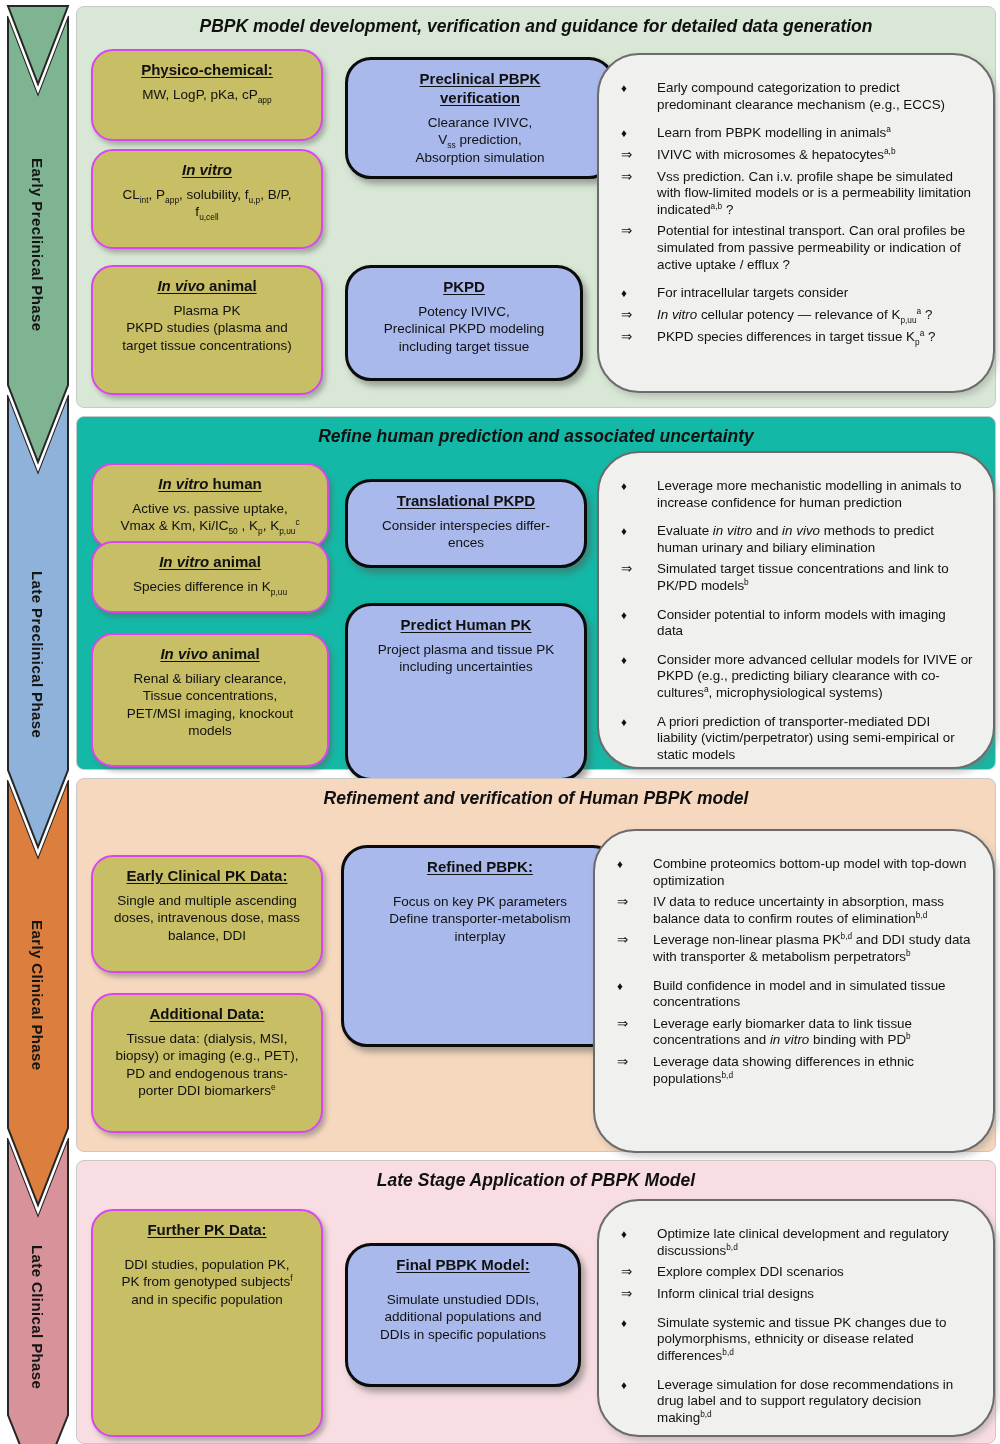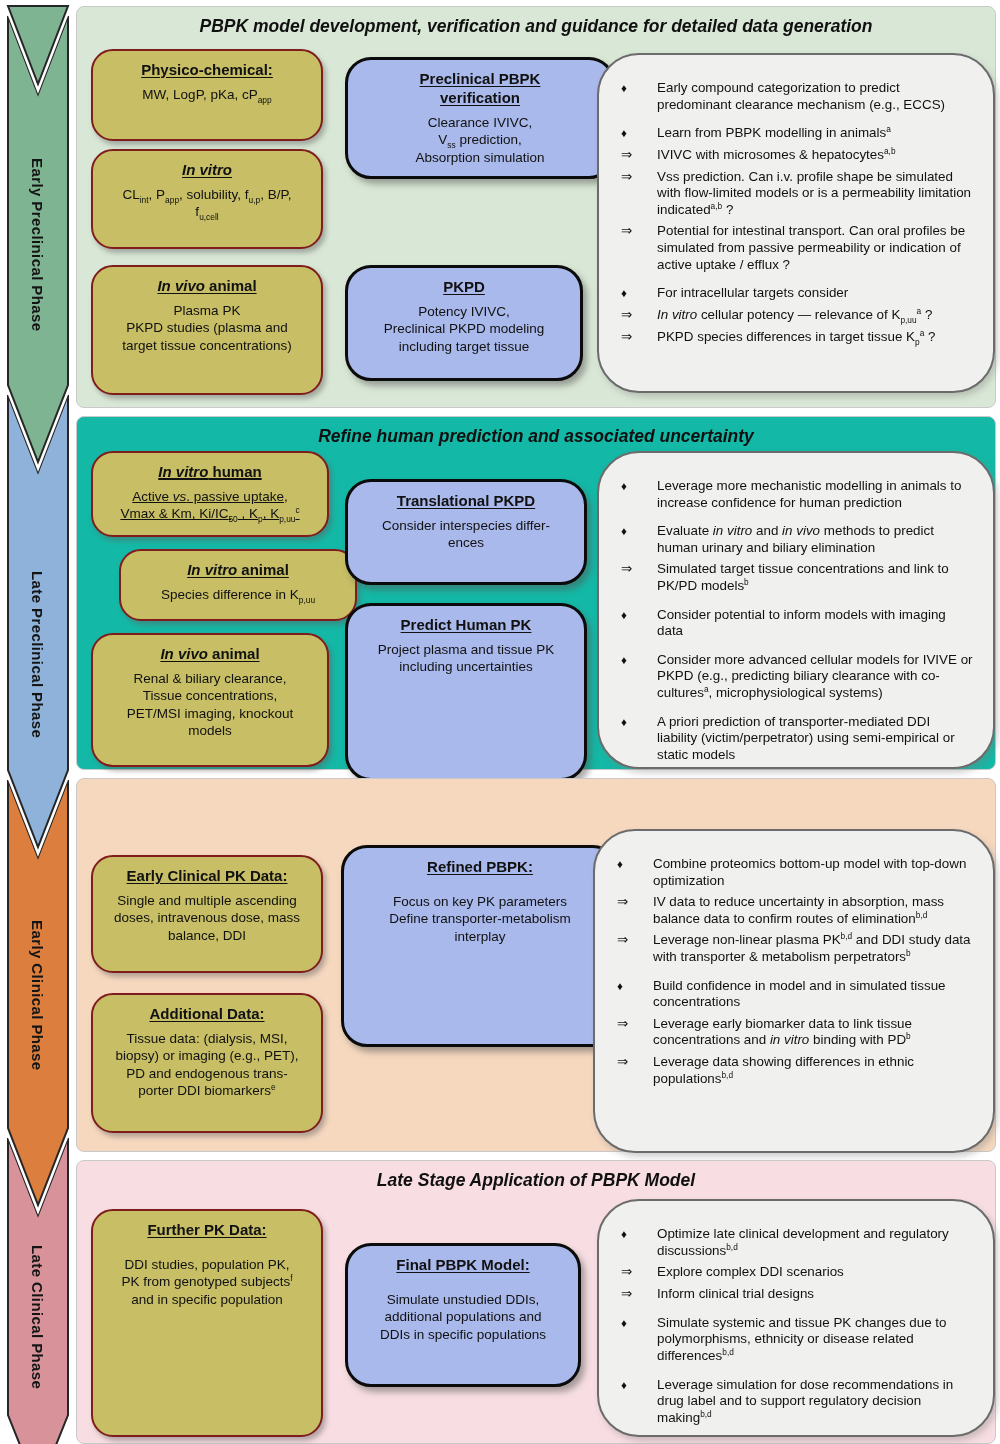--- a/index.html
+++ b/index.html
@@ -29,21 +29,21 @@
 
   .panel { position:absolute; left:76px; width:920px; border-radius:8px; border:1px solid #c9c9c9; box-sizing:border-box; }
   #p1 { top:6px;    height:402px; background:#d9e8d6; }
   #p2 { top:416px;  height:354px; background:#14b8a6; }
   #p3 { top:778px;  height:374px; background:#f6d8bf; }
   #p4 { top:1160px; height:284px; background:#f8dee2; }
 
   .title { text-align:center; font-weight:bold; font-style:italic; font-size:17.5px; padding-top:9px; color:#101010; }
 
   .dbox {
-    position:absolute; background:#c7be65; border:2px solid #7f1d1d; border-radius:22px;
+    position:absolute; background:#c7be65; border:2px solid #d946ef; border-radius:22px;
     box-shadow:3px 4px 5px rgba(95,95,95,.45);
     text-align:center; padding:10px 8px; box-sizing:border-box;
   }
   .mbox {
     position:absolute; background:#aab9ec; border:3px solid #0b0b0b; border-radius:26px;
     box-shadow:4px 5px 6px rgba(85,85,85,.5);
     text-align:center; padding:10px 8px; box-sizing:border-box;
   }
   .gbox {
     position:absolute; background:#f0f0ee; border:2px solid #6b6b6b; border-radius:42px;
@@ -66,24 +66,24 @@
 
   
   #p1-d1 { left:14px;  top:42px;  width:232px; height:92px; }
   #p1-d2 { left:14px;  top:142px; width:232px; height:100px; }
   #p1-d3 { left:14px;  top:258px; width:232px; height:130px; }
   #p1-m1 { left:268px; top:50px;  width:270px; height:122px; }
   #p1-m2 { left:268px; top:258px; width:238px; height:116px; }
   #p1-g  { left:520px; top:46px;  width:398px; height:340px; }
 
   
-  #p2-d1 { left:14px;  top:34px;  width:238px; height:86px;text-decoration:underline; }
-  #p2-d2 { left:14px;  top:132px; width:238px; height:72px;margin-left:28px; }
+  #p2-d1 { left:14px;  top:46px;  width:238px; height:86px; }
+  #p2-d2 { left:14px;  top:124px; width:238px; height:72px; }
   #p2-d3 { left:14px;  top:216px; width:238px; height:134px; }
-  #p2-m1 { left:268px; top:62px;  width:242px; height:106px; }
+  #p2-m1 { left:268px; top:62px;  width:242px; height:89px; }
   #p2-m2 { left:268px; top:186px; width:242px; height:178px; }
   #p2-g  { left:520px; top:34px;  width:398px; height:318px; }
 
   
   #p3-d1 { left:14px;  top:76px;  width:232px; height:118px; }
   #p3-d2 { left:14px;  top:214px; width:232px; height:140px; }
   #p3-m1 { left:264px; top:66px;  width:278px; height:202px; }
   #p3-g  { left:516px; top:50px;  width:402px; height:324px; }
 
   
@@ -224,20 +224,21 @@
         <span class="bt">Consider more advanced cellular models for IVIVE or PKPD (e.g., predicting biliary clearance with co-cultures<sup>a</sup>, microphysiological systems)</span>
       </div>
       <div class="bi md">
         <span class="bm">♦</span>
         <span class="bt">A priori prediction of transporter-mediated DDI liability (victim/perpetrator) using semi-empirical or static models</span>
       </div>
     </div>
 </div>
 
 <div class="panel" id="p3">
+  <div class="title">Refinement and verification of Human PBPK model</div>
   <div class="dbox" id="p3-d1">
     <div class="bhead">Early Clinical PK Data:</div>
     <div class="bbody">Single and multiple ascending<br>doses, intravenous dose, mass<br>balance, DDI</div>
   </div>
   <div class="dbox" id="p3-d2">
     <div class="bhead">Additional Data:</div>
     <div class="bbody">Tissue data: (dialysis, MSI,<br>biopsy) or imaging (e.g., PET),<br>PD and endogenous trans-<br>porter DDI biomarkers<sup>e</sup></div>
   </div>
   <div class="mbox" id="p3-m1">
     <div class="bhead">Refined PBPK:</div>

